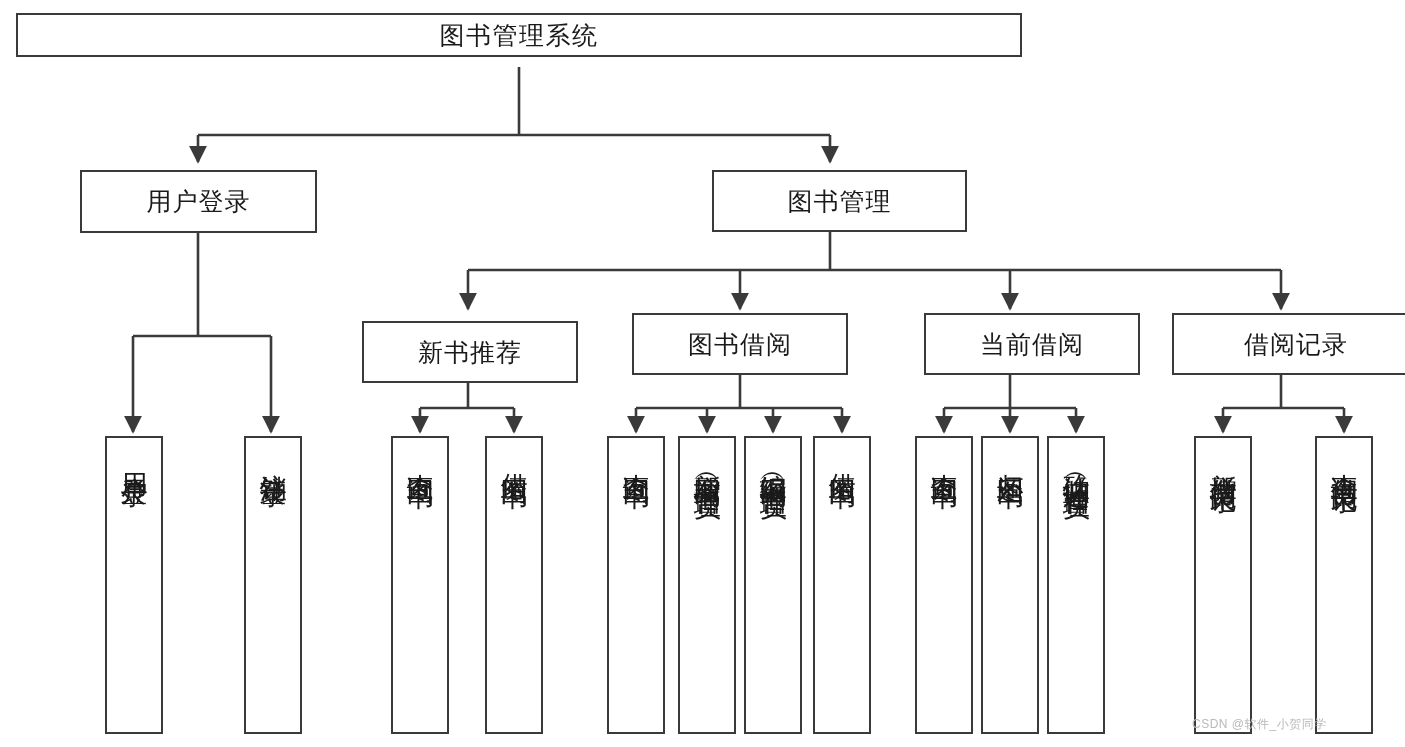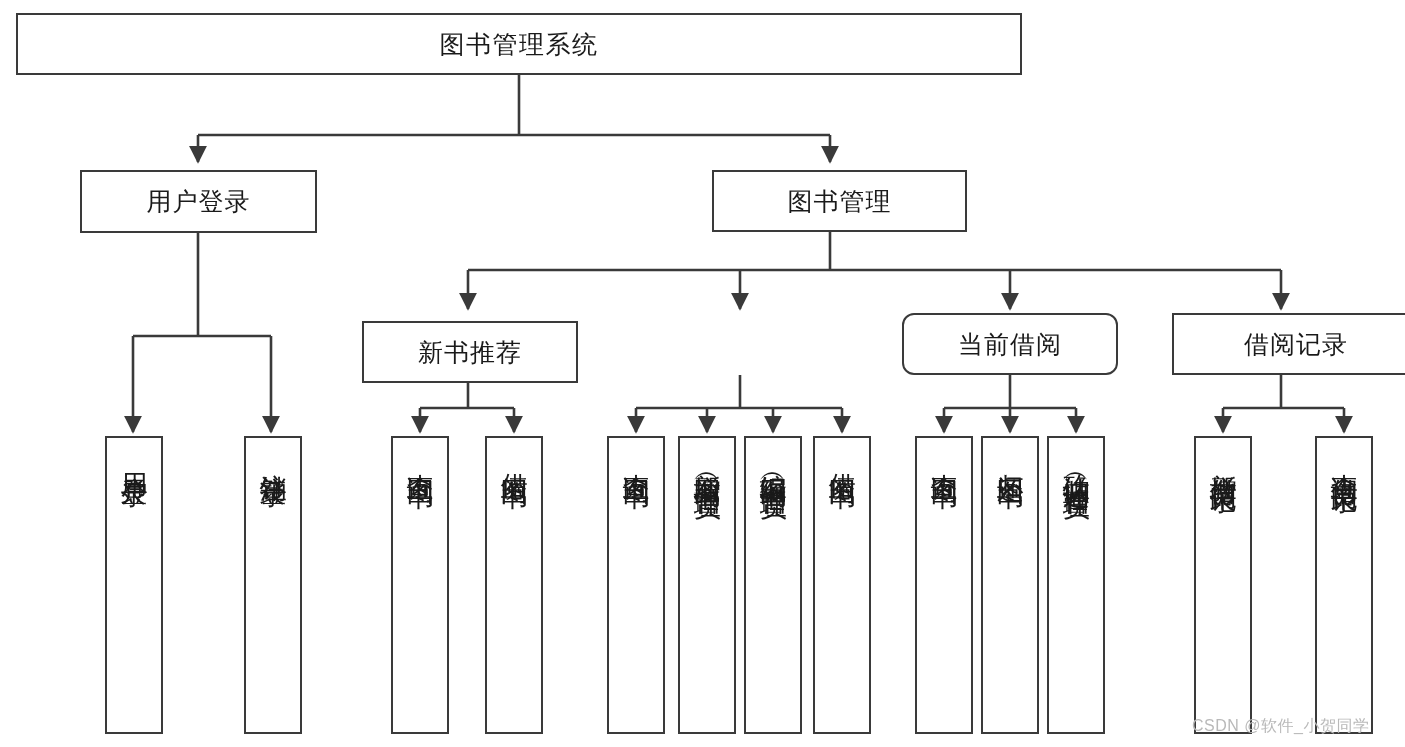--- a/index.html
+++ b/index.html
@@ -60,21 +60,21 @@
   .node.v .lbl {
     writing-mode: vertical-rl;
     text-orientation: upright;
     font-size: 27px;
     line-height: 1.05;
     letter-spacing: 3px;
     white-space: nowrap;
   }
   .watermark {
     position: absolute;
-    font-size: 16px;
+    font-size: 12px;
     color: #b9b9b9;
     white-space: nowrap;
     letter-spacing: 0.5px;
   }
 </style>
 </head>
 <body>
 
 <div id="canvas">
 
@@ -121,35 +121,38 @@
       <path d="M 1010 408 L 1010 432" marker-end="url(#arrow)"></path>
       <path d="M 1076 408 L 1076 432" marker-end="url(#arrow)"></path>
 
       <path d="M 1281 375 L 1281 408"></path>
       <path d="M 1223 408 L 1344 408"></path>
       <path d="M 1223 408 L 1223 432" marker-end="url(#arrow)"></path>
       <path d="M 1344 408 L 1344 432" marker-end="url(#arrow)"></path>
     </g>
   </svg>
 
-  <div class="node h root" style="left:16px; top:13px; width:1006px; height:62px;">
+  <div class="node h root" style="left:16px; top:13px; width:1006px; height:44px;">
     <span class="lbl">图书管理系统</span>
   </div>
 
   <div class="node h" style="left:80px; top:170px; width:237px; height:63px;">
     <span class="lbl">用户登录</span>
   </div>
   <div class="node h" style="left:712px; top:170px; width:255px; height:62px;">
     <span class="lbl">图书管理</span>
   </div>
 
   <div class="node h" style="left:362px; top:313px; width:216px; height:62px;margin-top:8px;">
     <span class="lbl">新书推荐</span>
   </div>
-  <div class="node h" style="left:902px; top:313px; width:216px; height:62px;border-radius:12px;">
+  <div class="node h" style="left:632px; top:313px; width:216px; height:62px;">
+    <span class="lbl">图书借阅</span>
+  </div>
+  <div class="node h" style="left:924px; top:313px; width:216px; height:62px;">
     <span class="lbl">当前借阅</span>
   </div>
   <div class="node h" style="left:1172px; top:313px; width:248px; height:62px;">
     <span class="lbl">借阅记录</span>
   </div>
 
   <div class="node v" style="left:105px; top:436px; width:58px; height:298px;">
     <span class="lbl">用户登录</span>
   </div>
   <div class="node v" style="left:244px; top:436px; width:58px; height:298px;">

